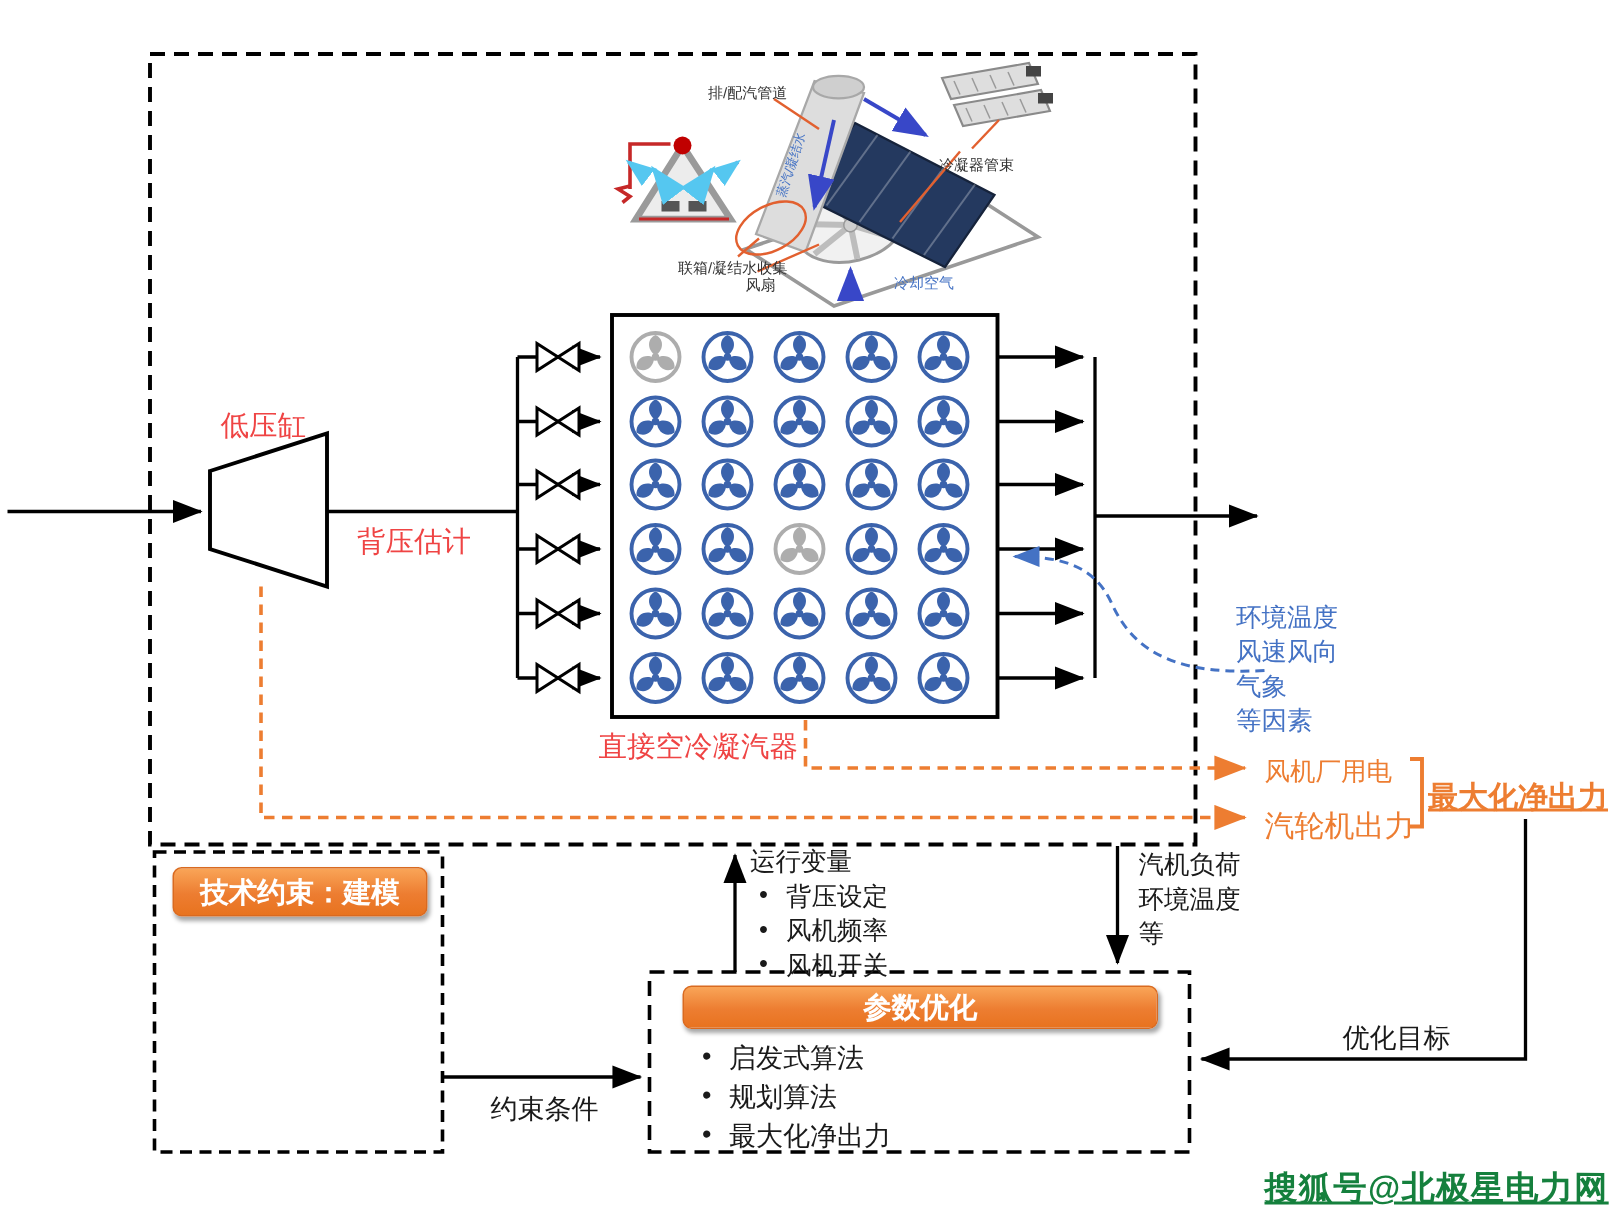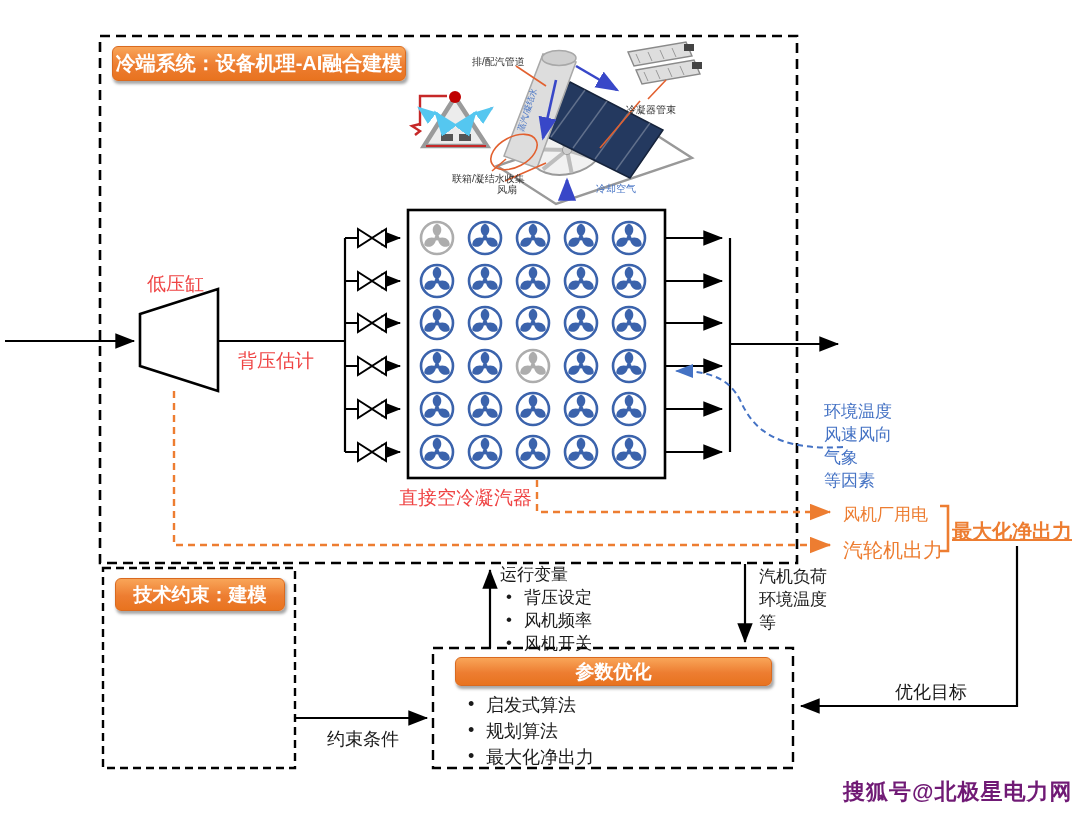--- a/index.html
+++ b/index.html
@@ -19,22 +19,22 @@
   ul.plain li::before{content:"\2022";position:absolute;left:6px;top:-1px;}
   .constraints-list{font-size:17.5px;line-height:23px;}
   .opt-list{font-size:18px;line-height:26px;}
   .vars-list{font-size:17px;line-height:23px;}
   .vars-list li{padding-left:28px;}
   .vars-list li::before{left:10px;}
   .note-lines div{white-space:nowrap;}
   .b{font-weight:bold;}
   .fan{color:#3B63AC;}
   .fan.off{color:#ADADAD;}
-  .watermark{font-size:22px;font-weight:bold;color:#701a75;letter-spacing:1px;white-space:nowrap;
-             text-shadow:-1px -1px 0 #fff,1px -1px 0 #fff,-1px 1px 0 #fff,1px 1px 0 #fff,2px 2px 1px rgba(255,255,255,.8);}
+  .watermark{font-size:22px;font-weight:bold;color:#15803d;letter-spacing:1px;white-space:nowrap;
+             text-shadow:-1px -1px 0 #fff,1px -1px 0 #fff,-1px 1px 0 #fff,1px 1px 0 #fff,2px 2px 1px rgba(255,255,255,.8);text-decoration:underline;}
 </style>
 </head>
 <body>
 
 <div class="canvas">
 
   <svg id="diagram" width="1080" height="818" viewBox="0 0 1080 818">
     <defs>
       <marker id="mB" markerWidth="10" markerHeight="8" refX="8.5" refY="3.5" orient="auto">
         <path d="M0,0 L9,3.5 L0,7 Z" fill="#000"></path>
@@ -226,23 +226,20 @@
         <text x="472" y="65">排/配汽管道</text>
         <text x="523" y="132" transform="rotate(-72 523 132)" font-size="8.5" fill="#4472C4">蒸汽/凝结水</text>
         <text x="626" y="113">冷凝器管束</text>
         <text x="452" y="182">联箱/凝结水收集</text>
         <text x="497" y="193">风扇</text>
         <text x="596" y="192" fill="#4472C4">冷却空气</text>
       </g>
     </g>
   </svg>
 
-  <div class="abs badge" style="left:112px;top:46px;width:292px;height:33px;font-size:20px;">
-    <span>冷端系统：设备机理-AI融合建模</span>
-  </div>
 
   <div class="abs lbl" style="left:147px;top:271px;">低压缸</div>
   <div class="abs lbl" style="left:238px;top:348px;">背压估计</div>
   <div class="abs lbl" style="left:399px;top:485px;">直接空冷凝汽器</div>
 
   <div class="abs blue note-lines" style="left:824px;top:400px;font-size:17px;line-height:23px;">
     <div>环境温度</div>
     <div>风速风向</div>
     <div>气象</div>
     <div>等因素</div>

